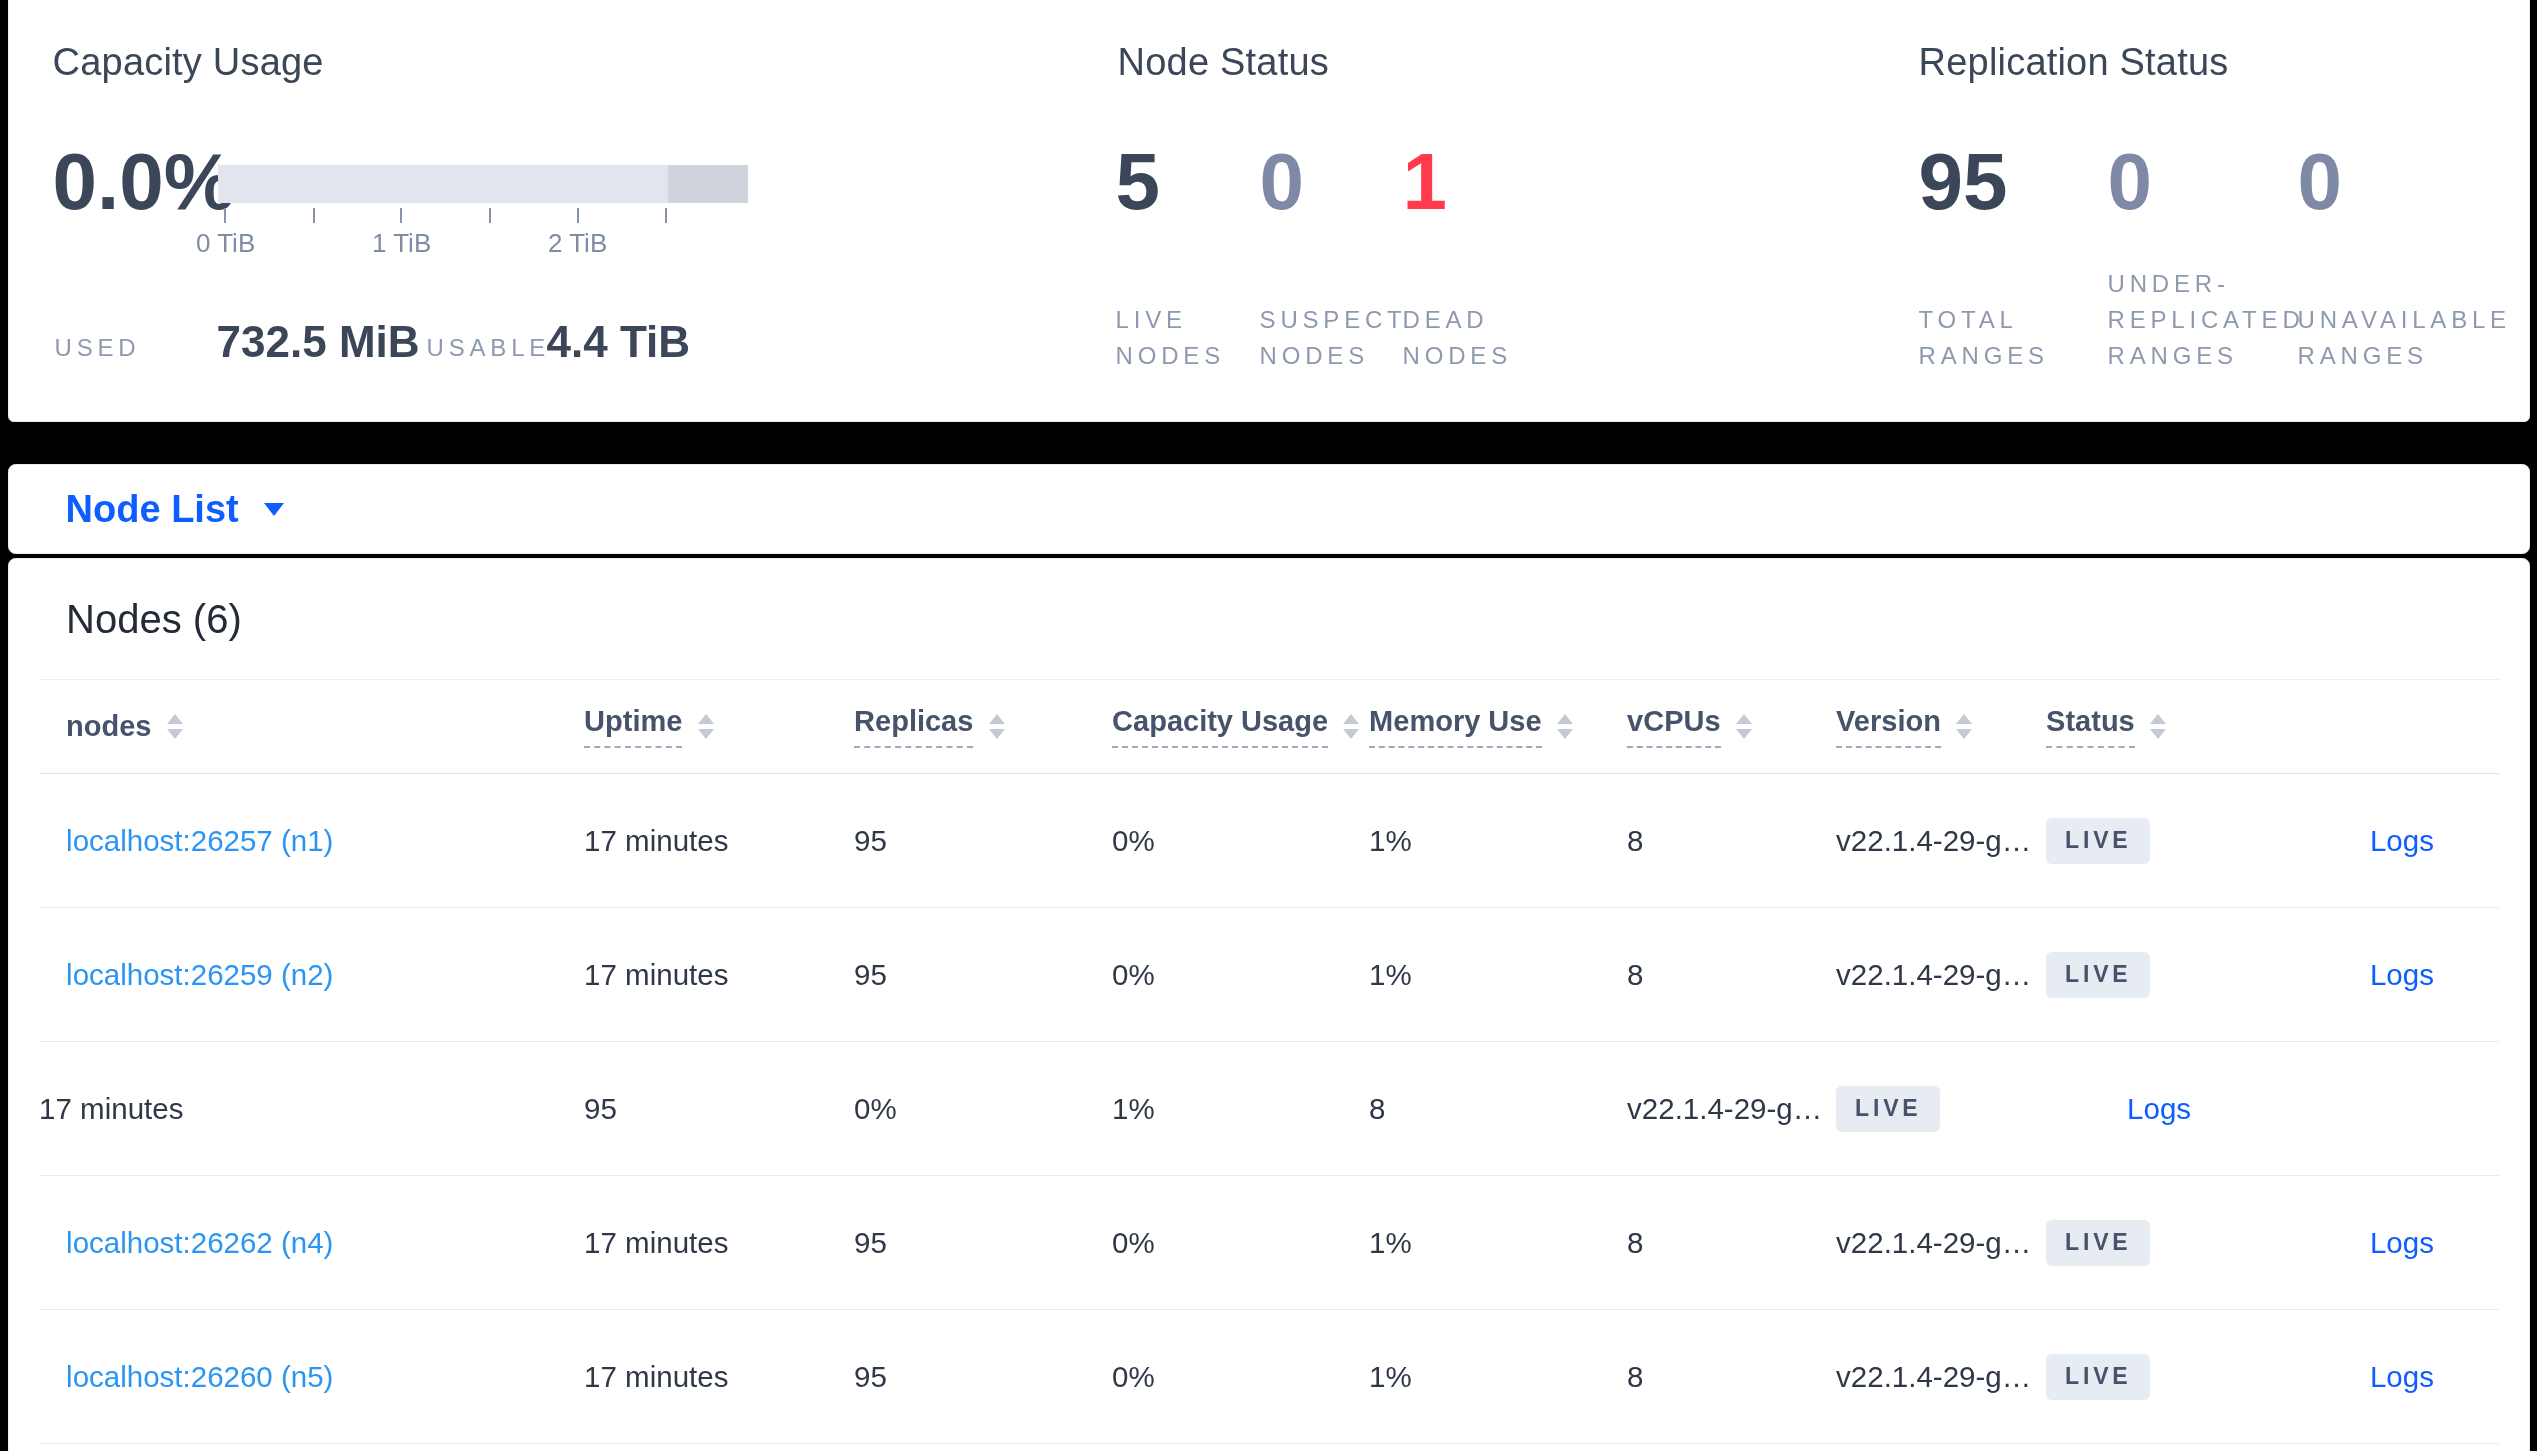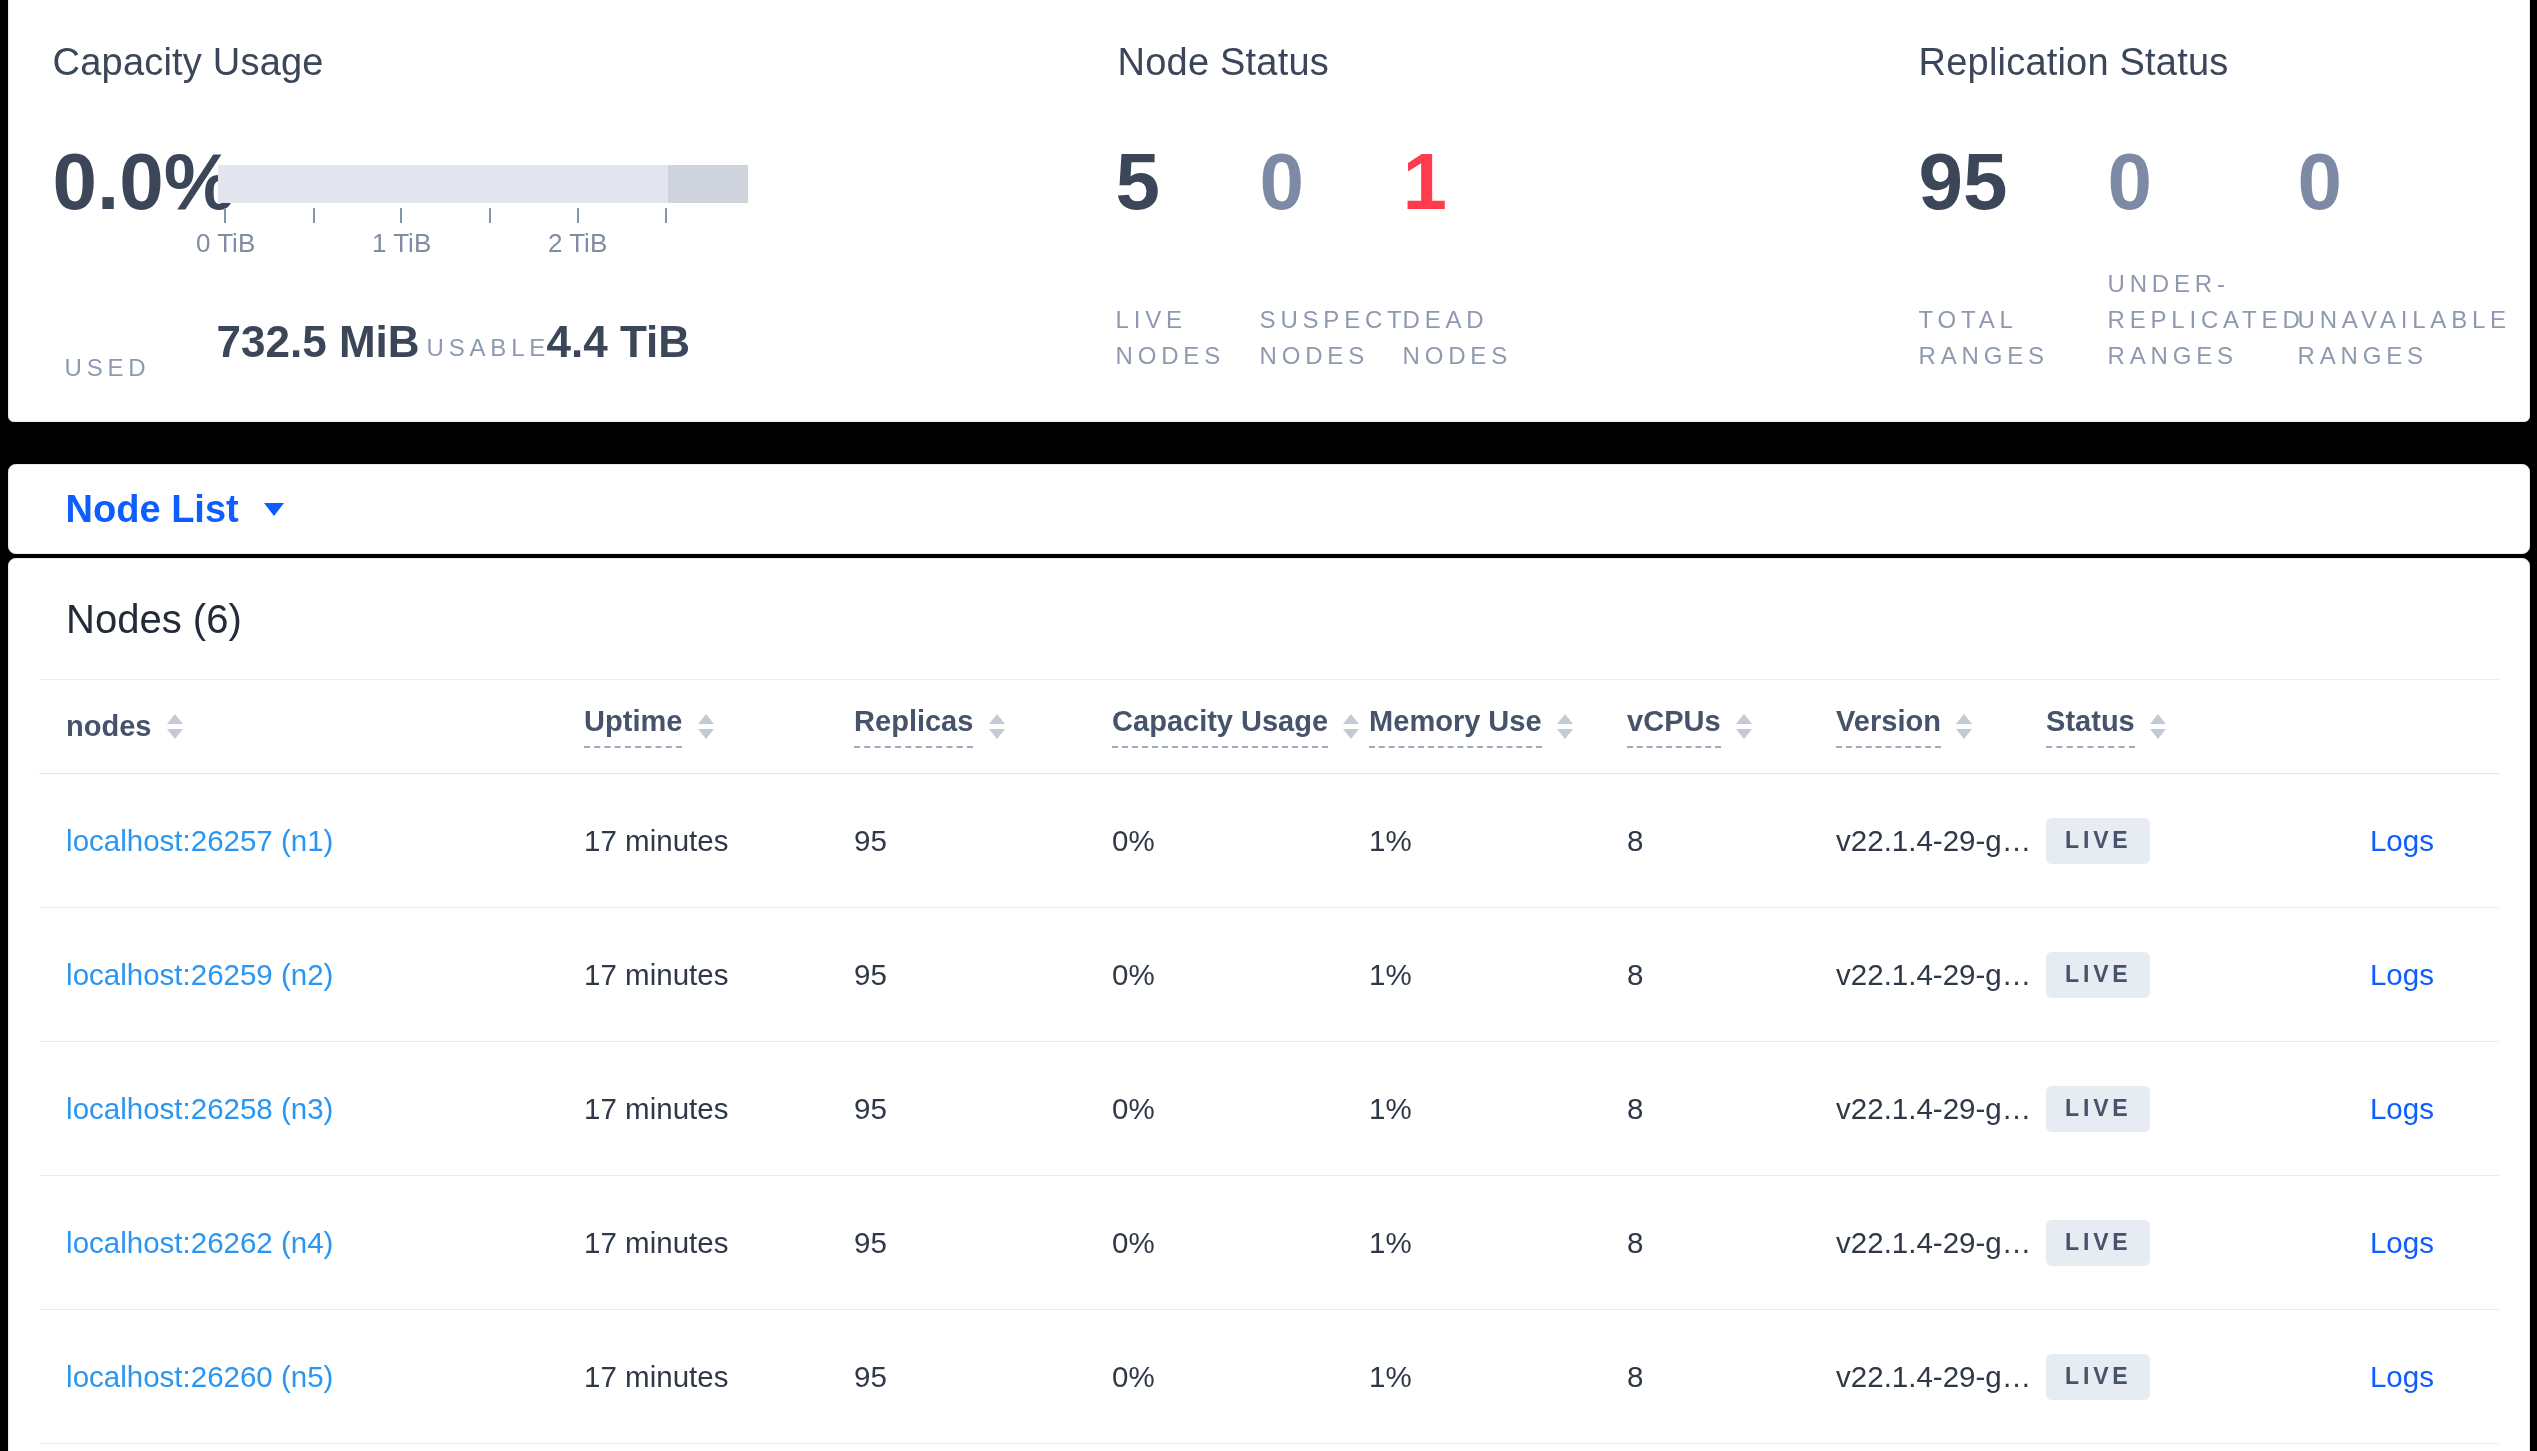--- a/index.html
+++ b/index.html
@@ -88,21 +88,21 @@
     </div>
     <div class="tick" style="left:215px;"></div>
     <div class="tick" style="left:304px;"></div>
     <div class="tick" style="left:391px;"></div>
     <div class="tick" style="left:480px;"></div>
     <div class="tick" style="left:568px;"></div>
     <div class="tick" style="left:656px;"></div>
     <div class="tick-label" style="left:160px;">0 TiB</div>
     <div class="tick-label" style="left:336px;">1 TiB</div>
     <div class="tick-label" style="left:512px;">2 TiB</div>
-    <div class="kv-label" style="left:56px;margin-top:20px;">USED</div>
+    <div class="kv-label" style="left:46px;">USED</div>
     <div class="kv-value" style="left:208px;">732.5 MiB</div>
     <div class="kv-label" style="left:418px;">USABLE</div>
     <div class="kv-value" style="left:538px;">4.4 TiB</div>
 
     <div class="sec-title" style="left:1109px;">Node Status</div>
     <div class="big-num" style="left:1107px;">5</div>
     <div class="big-num muted" style="left:1251px;">0</div>
     <div class="big-num danger" style="left:1394px;">1</div>
     <div class="stat-label" style="left:1107px; width:133px;">LIVE
 NODES</div>
@@ -214,21 +214,20 @@
         <div class="td">95</div>
         <div class="td">0%</div>
         <div class="td">1%</div>
         <div class="td">8</div>
         <div class="td">v22.1.4-29-g…</div>
         <div class="td"><span class="badge-live">LIVE</span></div>
         <div class="td c-logs"><a class="logs-link">Logs</a></div>
       </div>
 
       <div class="grid row">
-        <div class="td c-nodes"><a class="node-link">localhost:26258 (n3)</a></div>
         <div class="td">17 minutes</div>
         <div class="td">95</div>
         <div class="td">0%</div>
         <div class="td">1%</div>
         <div class="td">8</div>
         <div class="td">v22.1.4-29-g…</div>
         <div class="td"><span class="badge-live">LIVE</span></div>
         <div class="td c-logs"><a class="logs-link">Logs</a></div>
       </div>
 

